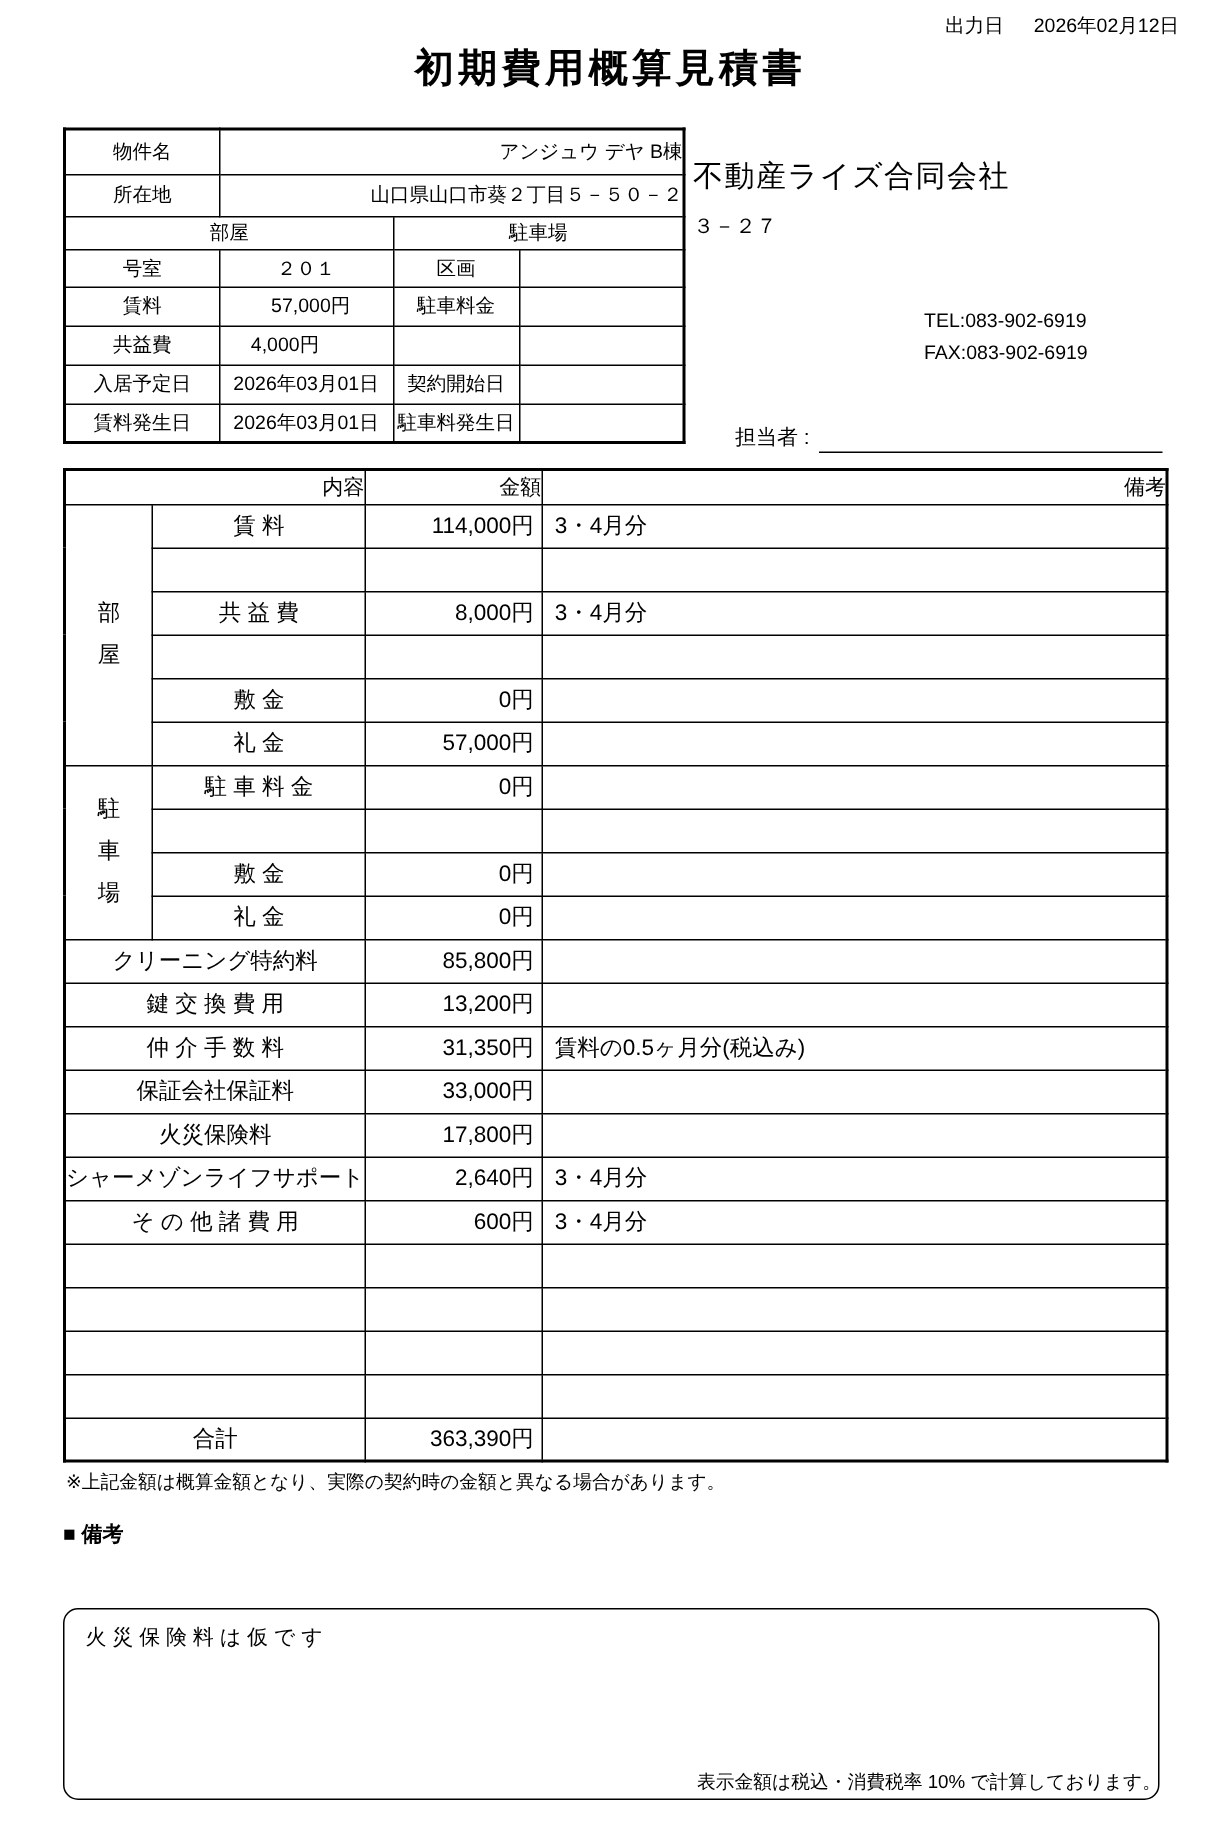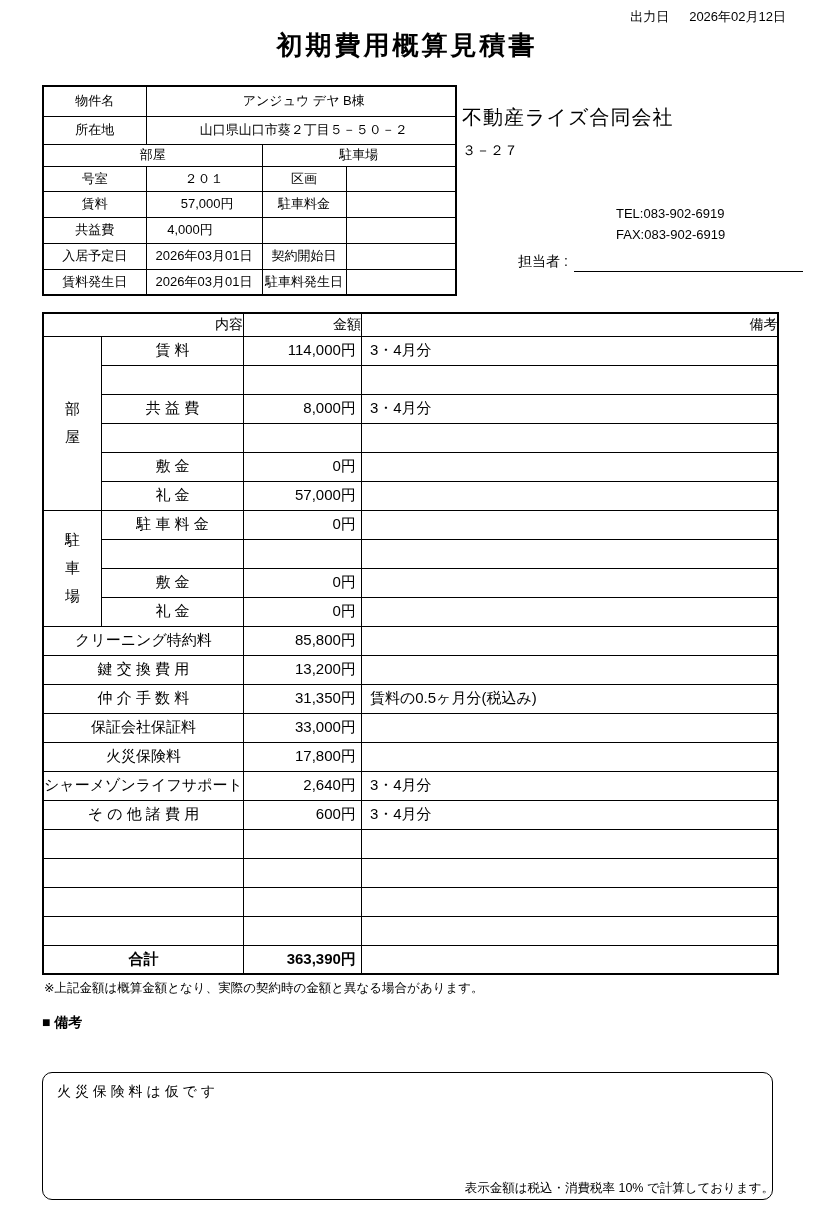--- a/index.html
+++ b/index.html
@@ -17,49 +17,49 @@
   .doc-title {
     position:absolute; top:28px; left:0; width:100%;
     text-align:center; font-size:26px; font-weight:bold; letter-spacing:3px;
   }
 
   
   .prop-table { position:absolute; left:42px; top:85px; border:2px solid #000; }
   .prop-table td { border:1px solid #000; font-size:13px; overflow:hidden; white-space:nowrap; }
   .prop-table .lbl { text-align:center; }
   .prop-table .hdr { text-align:center; font-size:13px; }
-  .v-left   { text-align:center; padding-left:6px; font-size:14px; }
+  .v-left   { text-align:right; padding-left:6px; font-size:14px; }
   .v-center { text-align:center; font-size:14px; }
   .v-amount { text-align:right; padding-right:28px; font-size:14px; }
   .r1 td { height:30px; } .r2 td { height:28px; } .r3 td { height:22px; }
   .r4 td { height:25px; } .r5 td { height:26px; } .r6 td { height:26px;text-align:center; }
   .r7 td { height:26px; } .r8 td { height:26px; }
 
   
   .company { position:absolute; left:462px; top:88px;margin-top:16px; }
   .company-name { font-size:20px; letter-spacing:1px; margin-bottom:10px; }
   .company-addr { font-size:14px; line-height:1.35; }
   .telfax { position:absolute; left:616px; top:203px; font-size:13px; line-height:1.65; }
   .staff-line {
-    position:absolute; left:490px; top:252px; width:285px;
-    display:flex; align-items:flex-end;margin-left:28px;
+    position:absolute; left:490px; top:282px; width:285px;
+    display:flex; align-items:flex-end;
   }
   .staff-line .staff-lbl { font-size:14px; padding-bottom:1px; }
   .staff-line .staff-field { flex:1; border-bottom:1px solid #000; height:20px; margin-left:6px; }
 
   
   .cost-table { position:absolute; left:42px; top:312px; border:2px solid #000; }
   .cost-table th, .cost-table td { border:1px solid #000; overflow:hidden; }
   .cost-table th { height:23px; font-size:14px; font-weight:normal; text-align:right;font-family:Liberation Serif, serif; }
   .cost-table tbody td { height:29px; font-size:15px; }
   .group-cell { white-space:pre-line; text-align:center; line-height:1.85; font-size:15px; }
   .item-cell  { text-align:center; white-space:nowrap; }
   .amount-cell{ text-align:right; padding-right:5px; white-space:nowrap; }
   .note-cell  { text-align:left; padding-left:8px; white-space:nowrap; }
-  .total-row td { font-weight:bold; font-size:16px; }
+  .total-row td { font-weight:normal; font-size:16px; }
 
   
   .footnote { position:absolute; left:44px; top:980px; font-size:12.5px; }
   .remarks-heading { position:absolute; left:42px; top:1014px; font-size:14px; font-weight:bold; }
   .remarks-box {
     position:absolute; left:42px; top:1072px; width:731px; height:128px;
     border:1px solid #000; border-radius:10px; padding:10px 14px; font-size:14px;
   }
   .tax-note { position:absolute; right:40px; top:1180px; font-size:12.5px; }
 </style>

